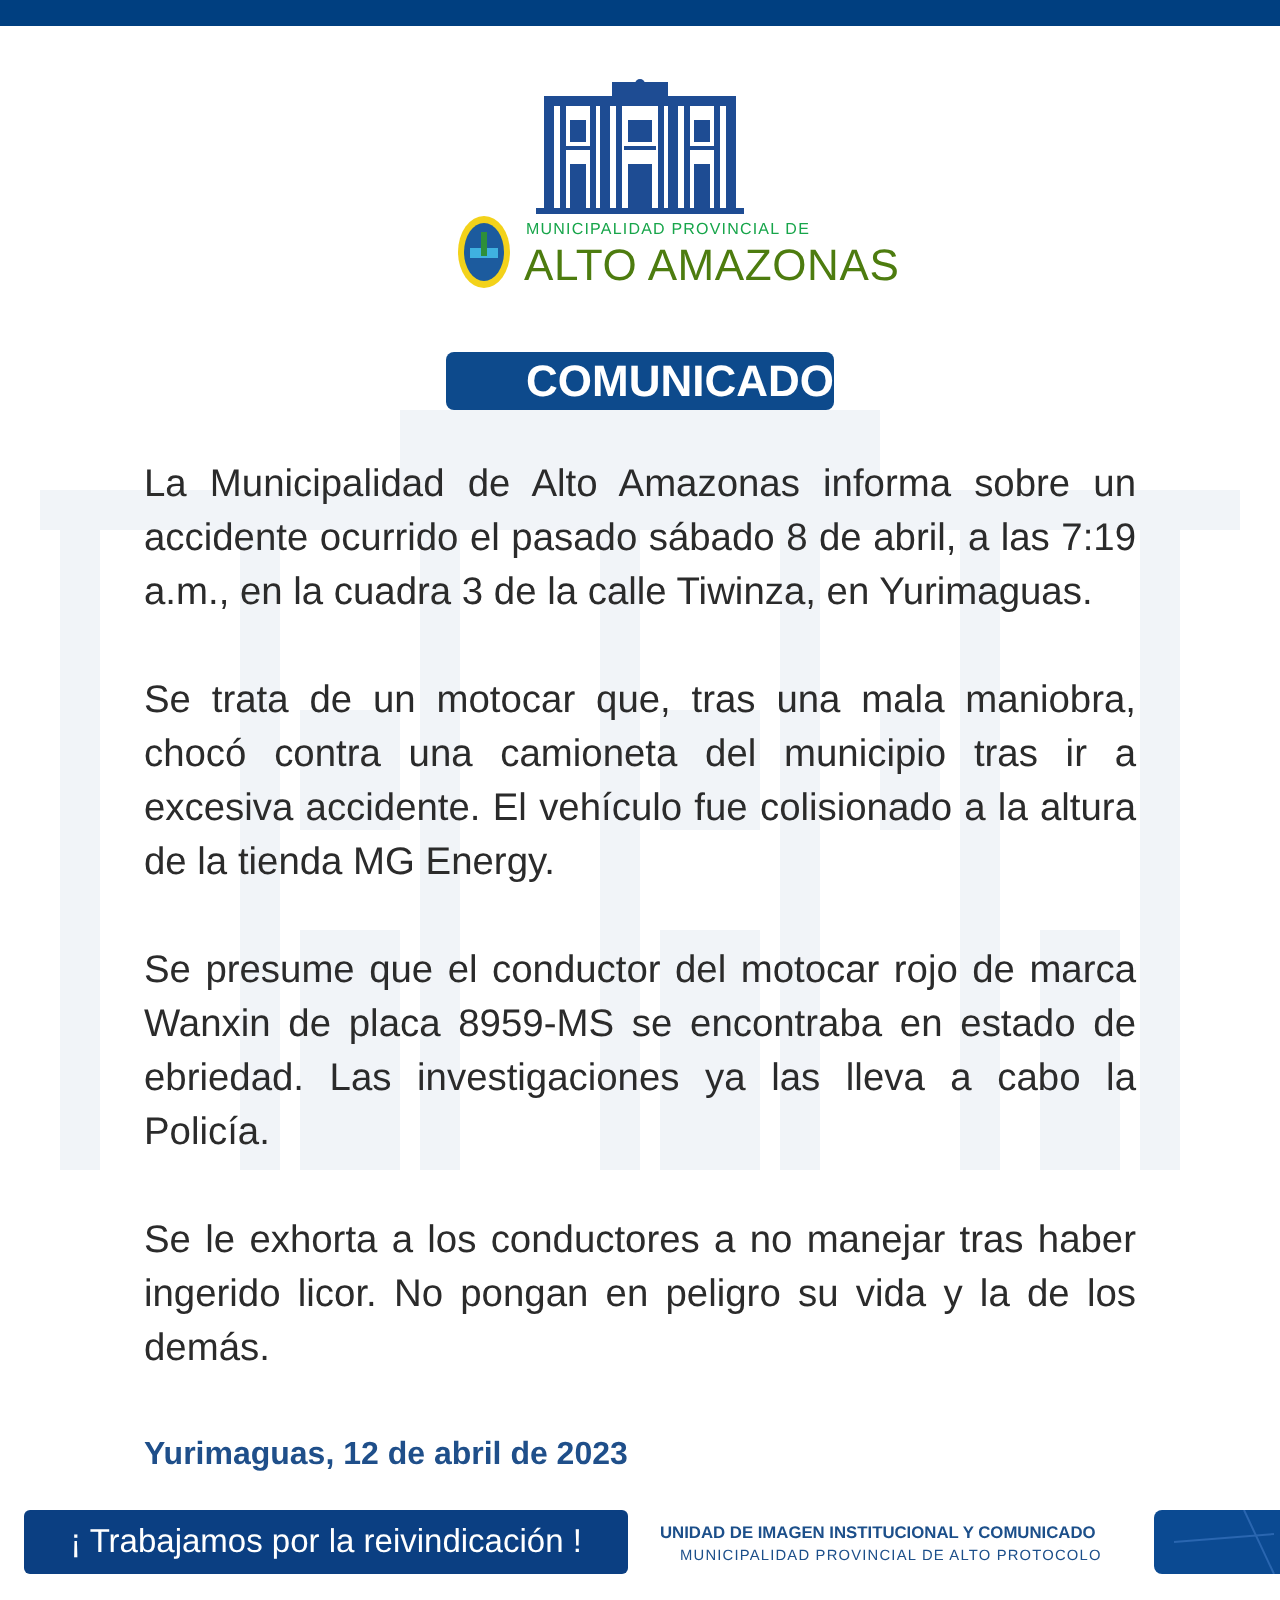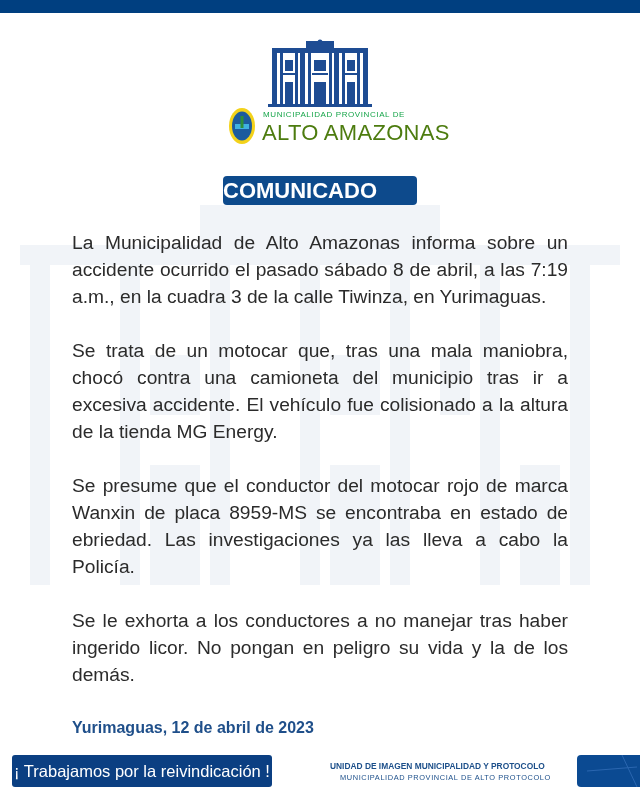--- a/index.html
+++ b/index.html
@@ -2,25 +2,25 @@
 <html><head>
 <meta charset="utf-8">
 <style>
   html, body { margin:0; padding:0; }
   body { width:640px; height:800px; background:#ffffff; position:relative; overflow:hidden; font-family:"Liberation Sans", sans-serif; }
   .top-bar { position:absolute; left:0; top:0; width:640px; height:13px; background:#003f80; }
   .watermark { position:absolute; left:0; top:205px; width:640px; height:390px; opacity:0.05; }
   .logo { position:absolute; left:228px; top:38px; width:180px; height:110px; }
   .logo-text-1 { position:absolute; left:263px; top:110px; font-size:8px; font-weight:normal; color:#17a54a; letter-spacing:0.6px; white-space:nowrap; }
   .logo-text-2 { position:absolute; left:262px; top:120px; font-size:22px; font-weight:normal; color:#4d7c0f; letter-spacing:0.3px; white-space:nowrap; }
-  .badge { position:absolute; left:223px; top:176px; width:194px; height:29px; background:#0d4a8c; border-radius:4px; color:#fff; font-weight:bold; font-size:22px; text-align:left; line-height:29px; }
+  .badge { position:absolute; left:223px; top:176px; width:194px; height:29px; background:#0d4a8c; border-radius:4px; color:#fff; font-weight:bold; font-size:22px; text-align:right; line-height:29px; }
   .body-text { position:absolute; left:72px; top:229px; width:496px; color:#2b2b2b; font-size:19.2px; line-height:27px; }
   .body-text p { margin:0 0 27px 0; text-align:justify; }
   .date { position:absolute; left:72px; top:719px; color:#1f4f8a; font-weight:bold; font-size:16px; }
-  .footer-left { position:absolute; left:12px; top:755px; width:260px; height:32px; background:#0b3f82; border-radius:3px; color:#fff; font-size:16.5px; text-align:center; line-height:32px; }
+  .footer-left { position:absolute; left:12px; top:755px; width:302px; height:32px; background:#0b3f82; border-radius:3px; color:#fff; font-size:16.5px; text-align:center; line-height:32px; }
   .footer-mid-1 { position:absolute; left:330px; top:761px; font-size:8.4px; font-weight:bold; color:#1c4f8a; white-space:nowrap; }
   .footer-mid-2 { position:absolute; left:340px; top:773px; font-size:7.4px; color:#1c4f8a; letter-spacing:0.6px; white-space:nowrap; }
   .footer-right { position:absolute; left:577px; top:755px; width:70px; height:32px; background:#0b4a92; border-radius:4px; overflow:hidden; }
 </style>
 </head>
 <body>
 
 <div class="top-bar"></div>
 
 <svg class="watermark" viewBox="0 0 640 390">
@@ -86,20 +86,20 @@
 <div class="body-text">
   <p>La Municipalidad de Alto Amazonas informa sobre un accidente ocurrido el pasado sábado 8 de abril, a las 7:19 a.m., en la cuadra 3 de la calle Tiwinza, en Yurimaguas.</p>
   <p>Se trata de un motocar que, tras una mala maniobra, chocó contra una camioneta del municipio tras ir a excesiva accidente. El vehículo fue colisionado a la altura de la tienda MG Energy.</p>
   <p>Se presume que el conductor del motocar rojo de marca Wanxin de placa 8959-MS se encontraba en estado de ebriedad. Las investigaciones ya las lleva a cabo la Policía.</p>
   <p>Se le exhorta a los conductores a no manejar tras haber ingerido licor. No pongan en peligro su vida y la de los demás.</p>
 </div>
 
 <div class="date">Yurimaguas, 12 de abril de 2023</div>
 
 <div class="footer-left">¡ Trabajamos por la reivindicación !</div>
-<div class="footer-mid-1">UNIDAD DE IMAGEN MUNICIPALIDAD Y PROTOCOLO</div>
+<div class="footer-mid-1">UNIDAD DE IMAGEN INSTITUCIONAL Y COMUNICADO</div>
 <div class="footer-mid-2">MUNICIPALIDAD PROVINCIAL DE ALTO PROTOCOLO</div>
 <div class="footer-right">
   <svg width="70" height="32" viewBox="0 0 70 32">
     <line x1="10" y1="16" x2="60" y2="12" stroke="#2a66b0" stroke-width="1"></line>
     <line x1="45" y1="0" x2="60" y2="32" stroke="#2a66b0" stroke-width="1"></line>
   </svg>
 </div>
 
 </body></html>

